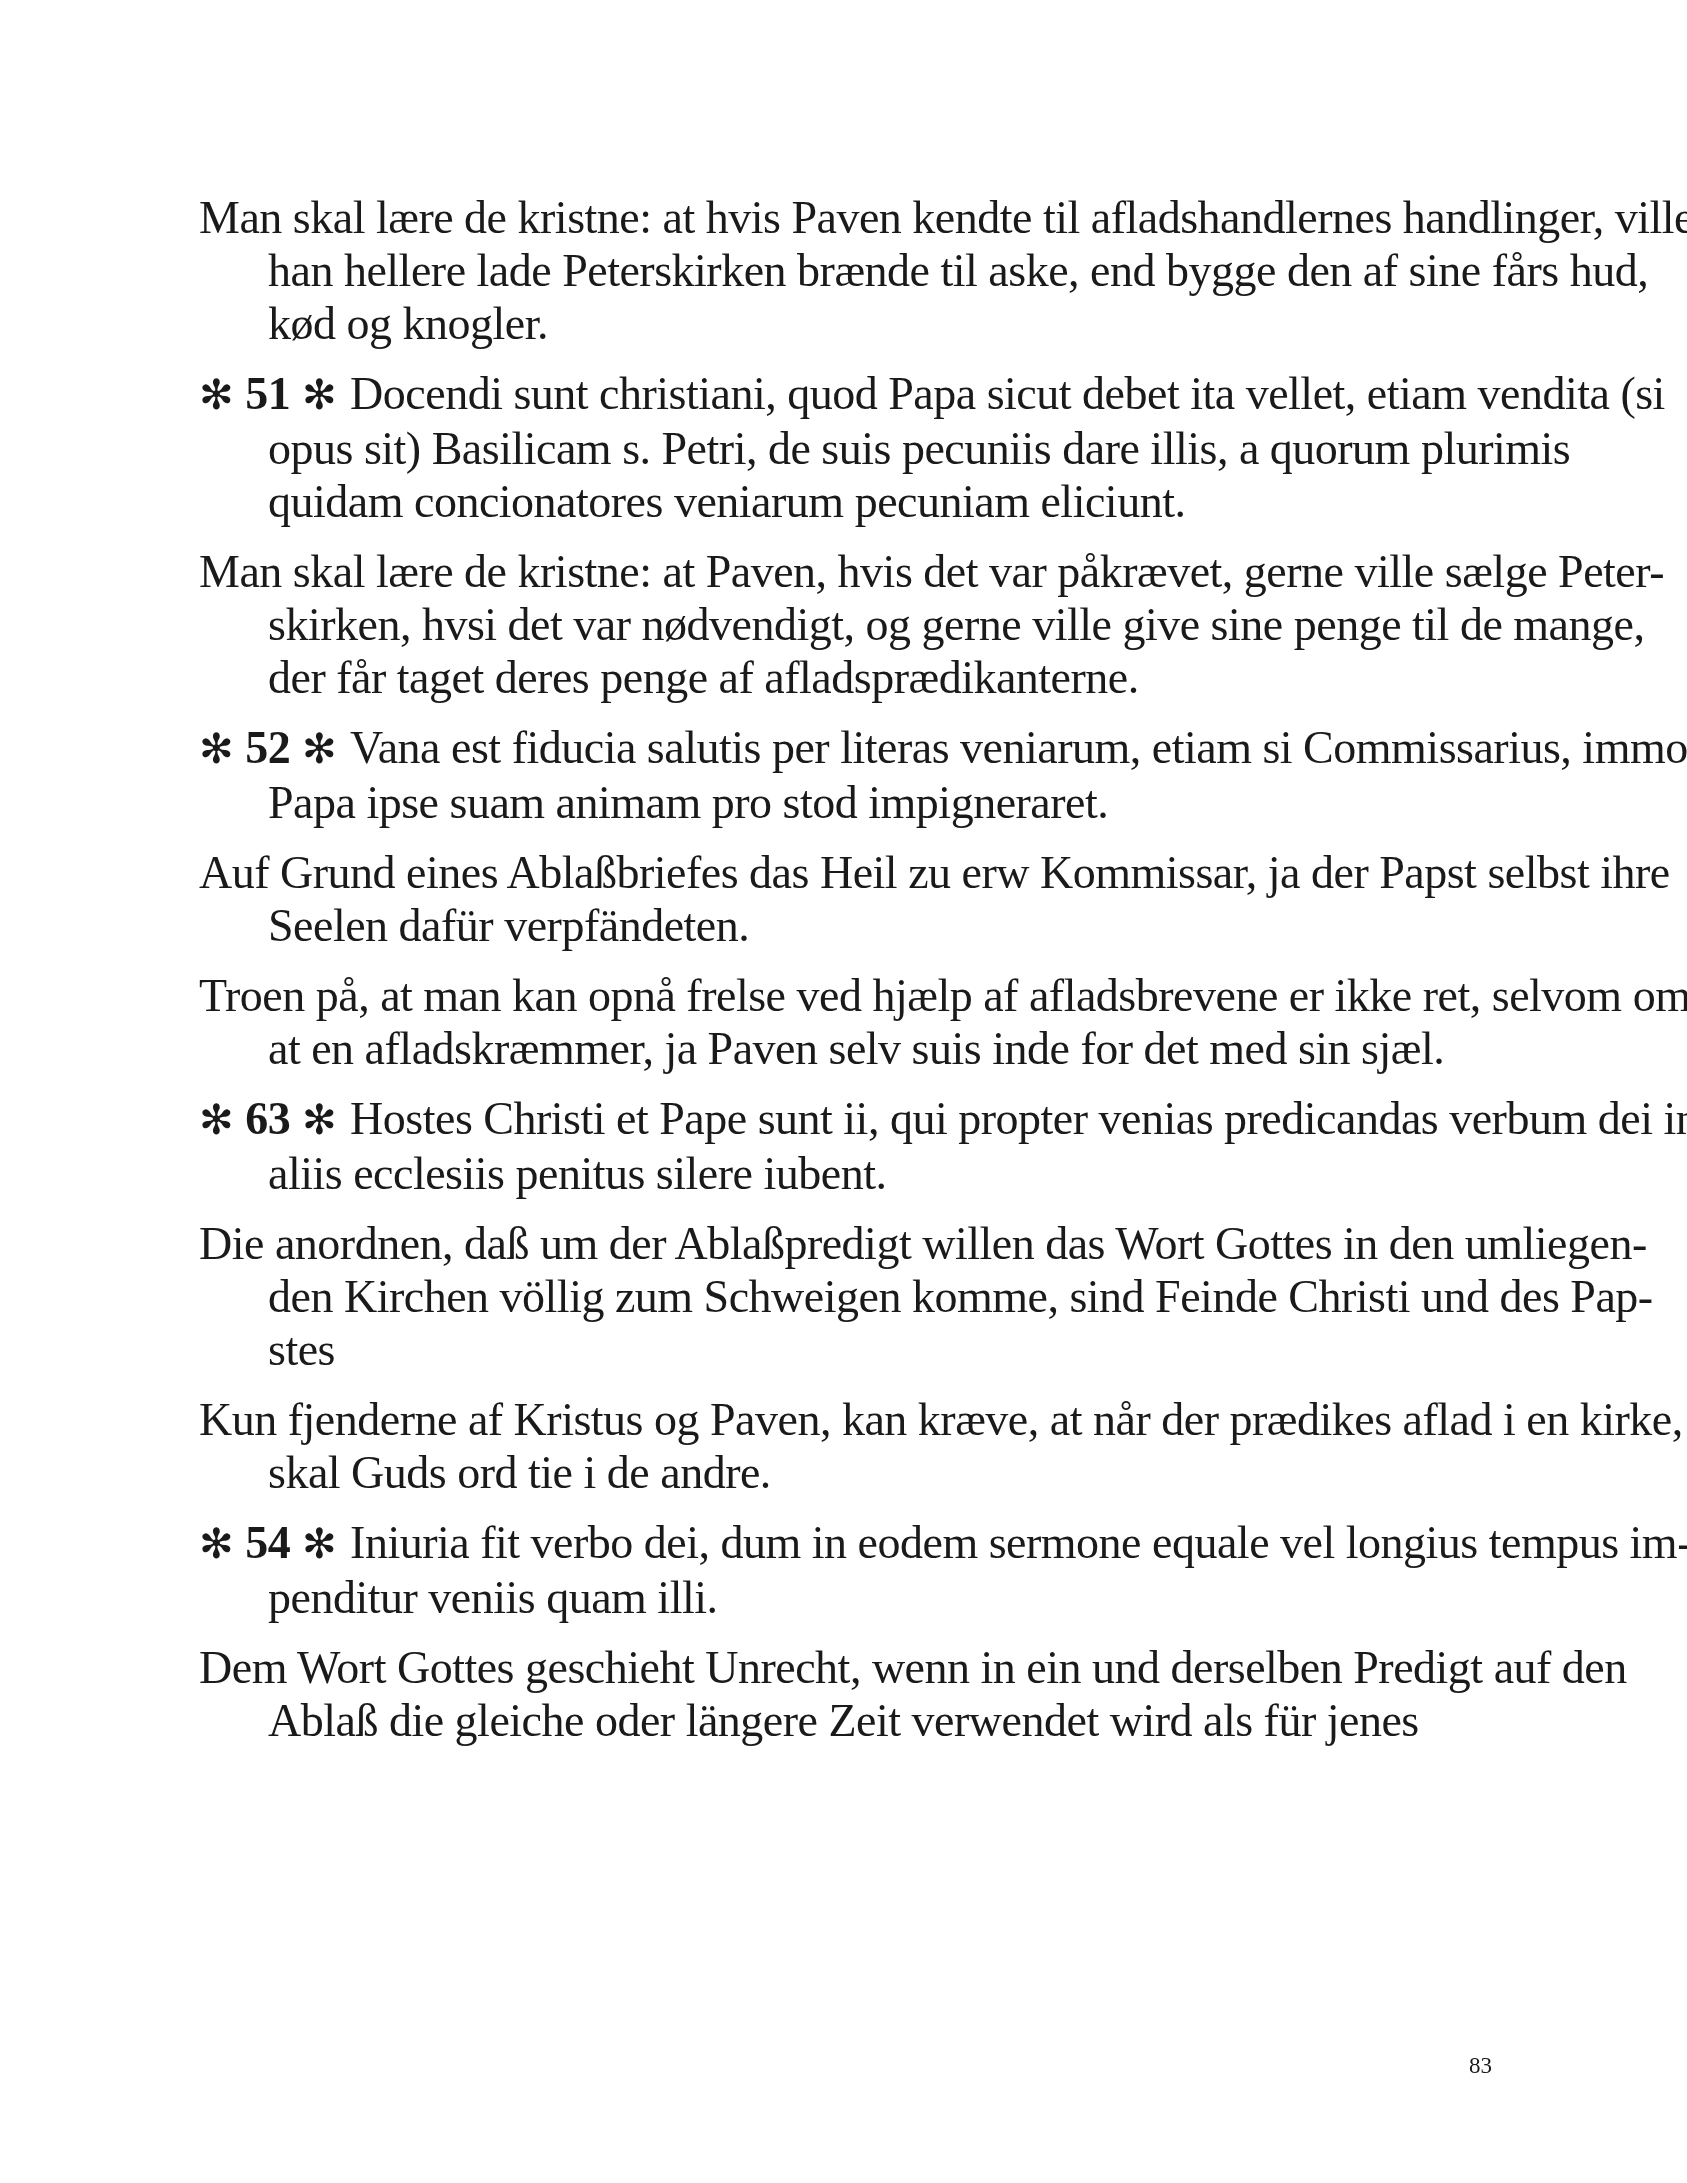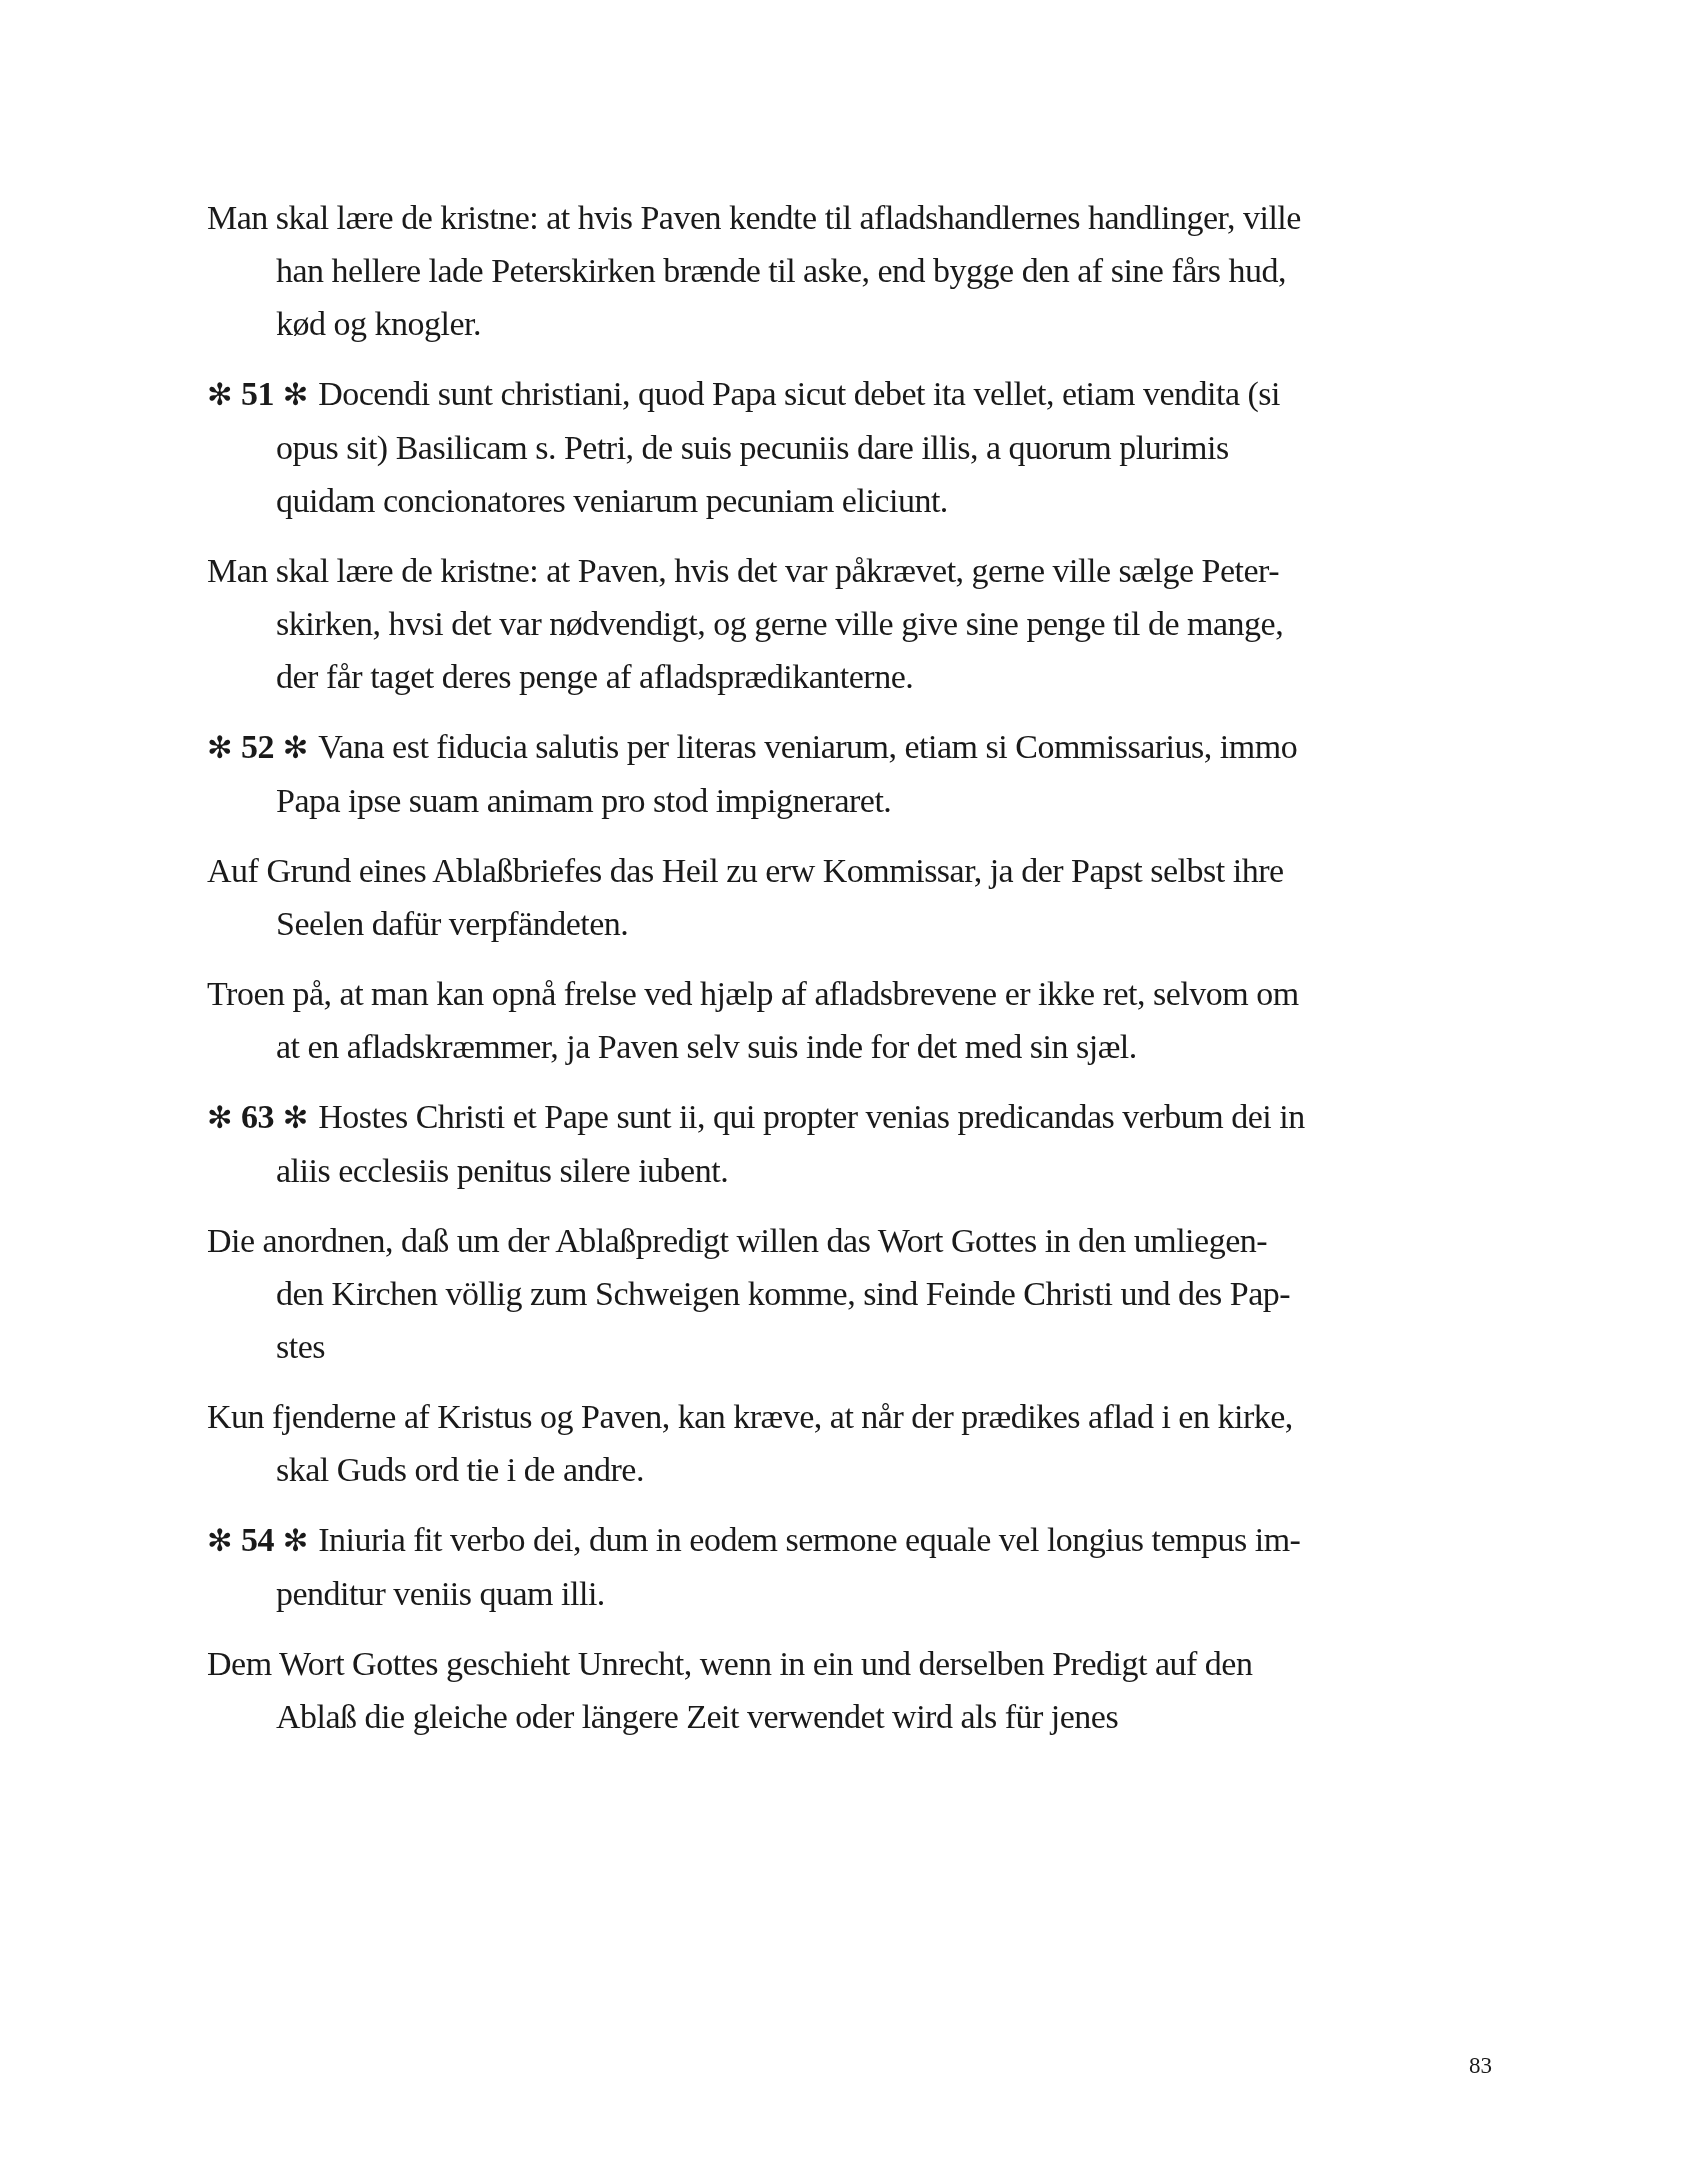--- a/index.html
+++ b/index.html
@@ -14,24 +14,24 @@
     font-family: "Liberation Serif", "DejaVu Serif", serif;
     color: #1a1a1a;
     overflow: hidden;
   }
   .page {
     position: absolute;
     inset: 0;
   }
   .text-block {
     position: absolute;
-    left: 207px;
+    left: 199px;
     top: 191px;
     width: 1293px;
-    font-size: 34px;
+    font-size: 46px;
     line-height: 53px;
     letter-spacing: -0.5px;
   }
   .para {
     margin: 0 0 17px 0;
     padding-left: 69px;
     text-indent: -69px;
   }
   .ptext {
     white-space: pre;

